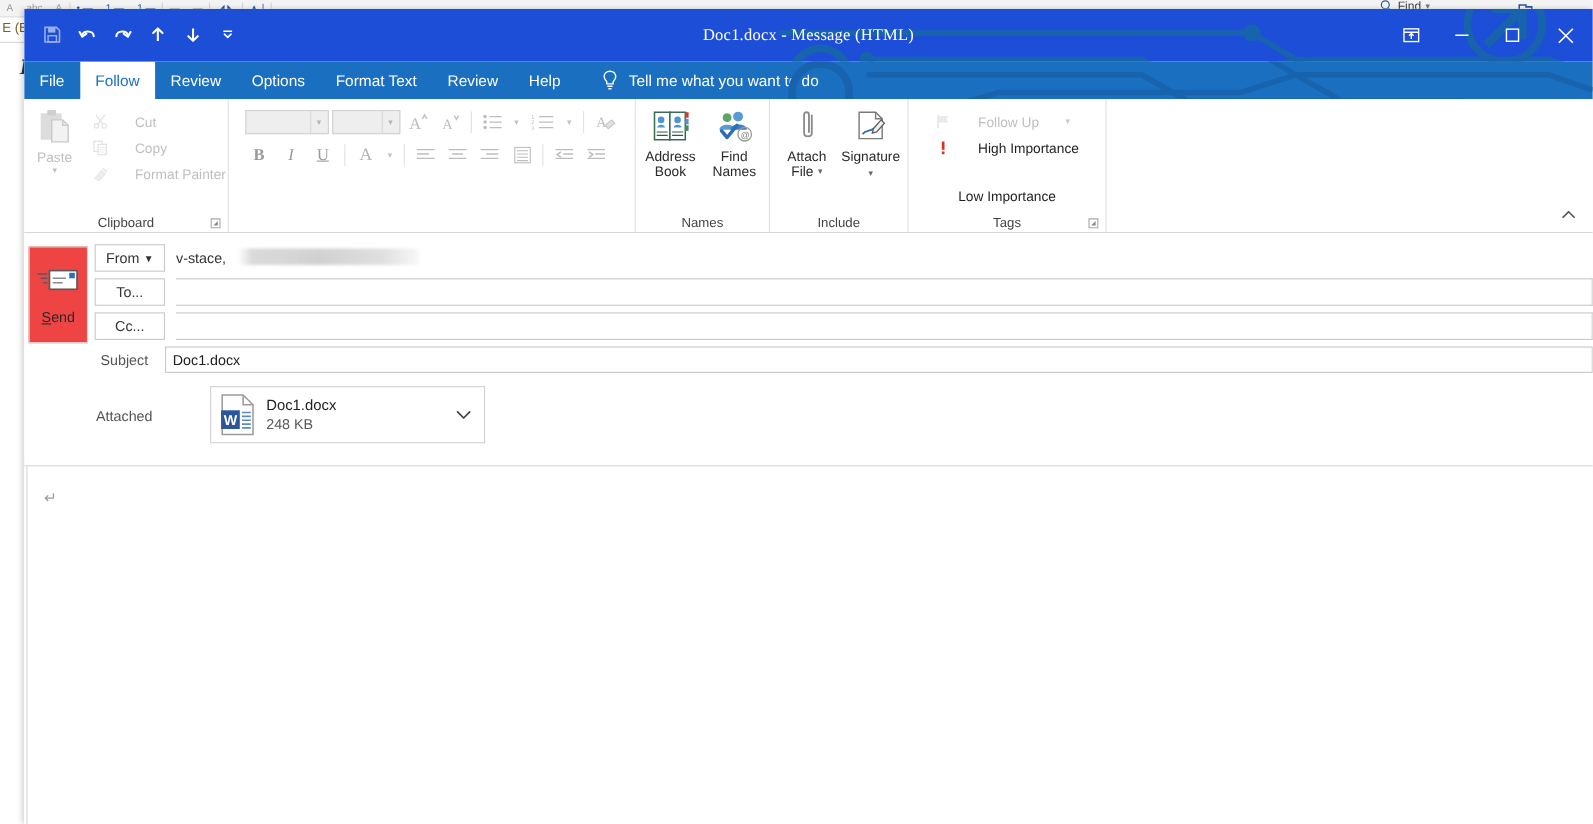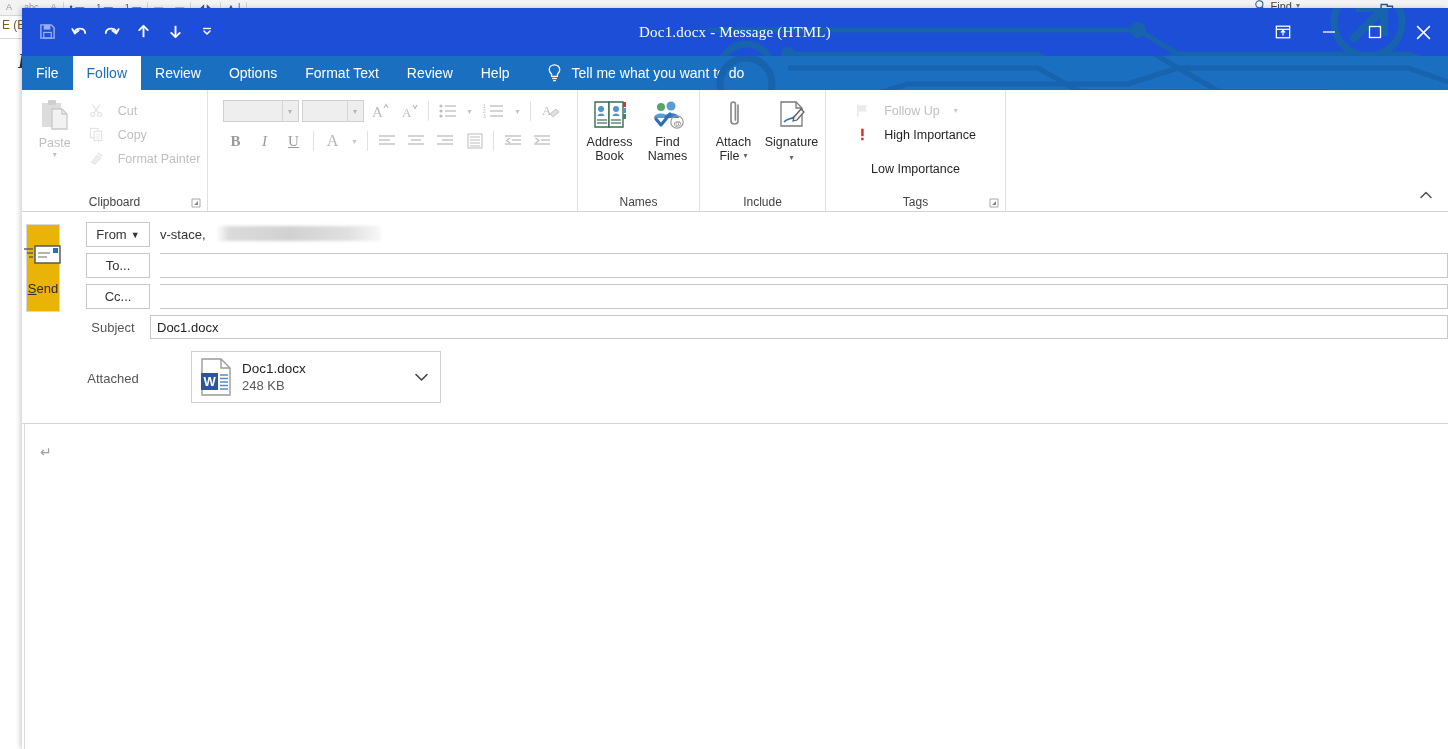--- a/index.html
+++ b/index.html
@@ -167,21 +167,21 @@
     width: 58px; display: flex; flex-direction: column;
     align-items: center; padding-top: 2px; color: #bfbfbf;
   }
   #paste-label { font-size: 12.5px; margin-top: 2px; }
   .small-chev { font-size: 8px; line-height: 8px; margin-top: 1px; }
   #clip-cmds {
     display: flex; flex-direction: column; gap: 3px;
     padding-top: 4px; padding-left: 2px;
   }
   .cmd-row {
-    display: flex; align-items: center; gap: 14px;
+    display: flex; align-items: center; gap: 24px;
     font-size: 12.5px; height: 21px; padding: 0 3px;
     white-space: nowrap;
   }
 
   
   #grp-basictext { width: 370px; }
   #bt-wrap { display: flex; flex-direction: column; gap: 6px; padding-top: 3px; }
   .bt-row { display: flex; align-items: center; gap: 3px; }
   .combo {
     height: 22px; background: #eeeeee; border: 1px solid #d0d0d0;
@@ -229,25 +229,25 @@
   }
 
   
   #headerpane {
     position: relative;
     padding: 10px 0 8px 0;
     background: #ffffff;
   }
   #send-btn {
     position: absolute; left: 4px; top: 12px;
-    width: 34px; height: 88px;
+    width: 54px; height: 88px;
     border: 1px solid #d8d8d8;
     display: flex; flex-direction: column;
     align-items: center; justify-content: center;
-    background: #eab308;
+    background: #ef4444;
   }
   #send-label { font-size: 13px; color: #2b2b2b; margin-top: 12px; }
   #send-label u { text-decoration: underline; }
 
   #fields { margin-left: 64px; }
   .frow { display: flex; align-items: center; height: 25px; margin-bottom: 6px; }
   .fbtn {
     width: 64px; height: 25px;
     border: 1px solid #c8c8c8; background: #ffffff;
     display: flex; align-items: center; justify-content: center;

